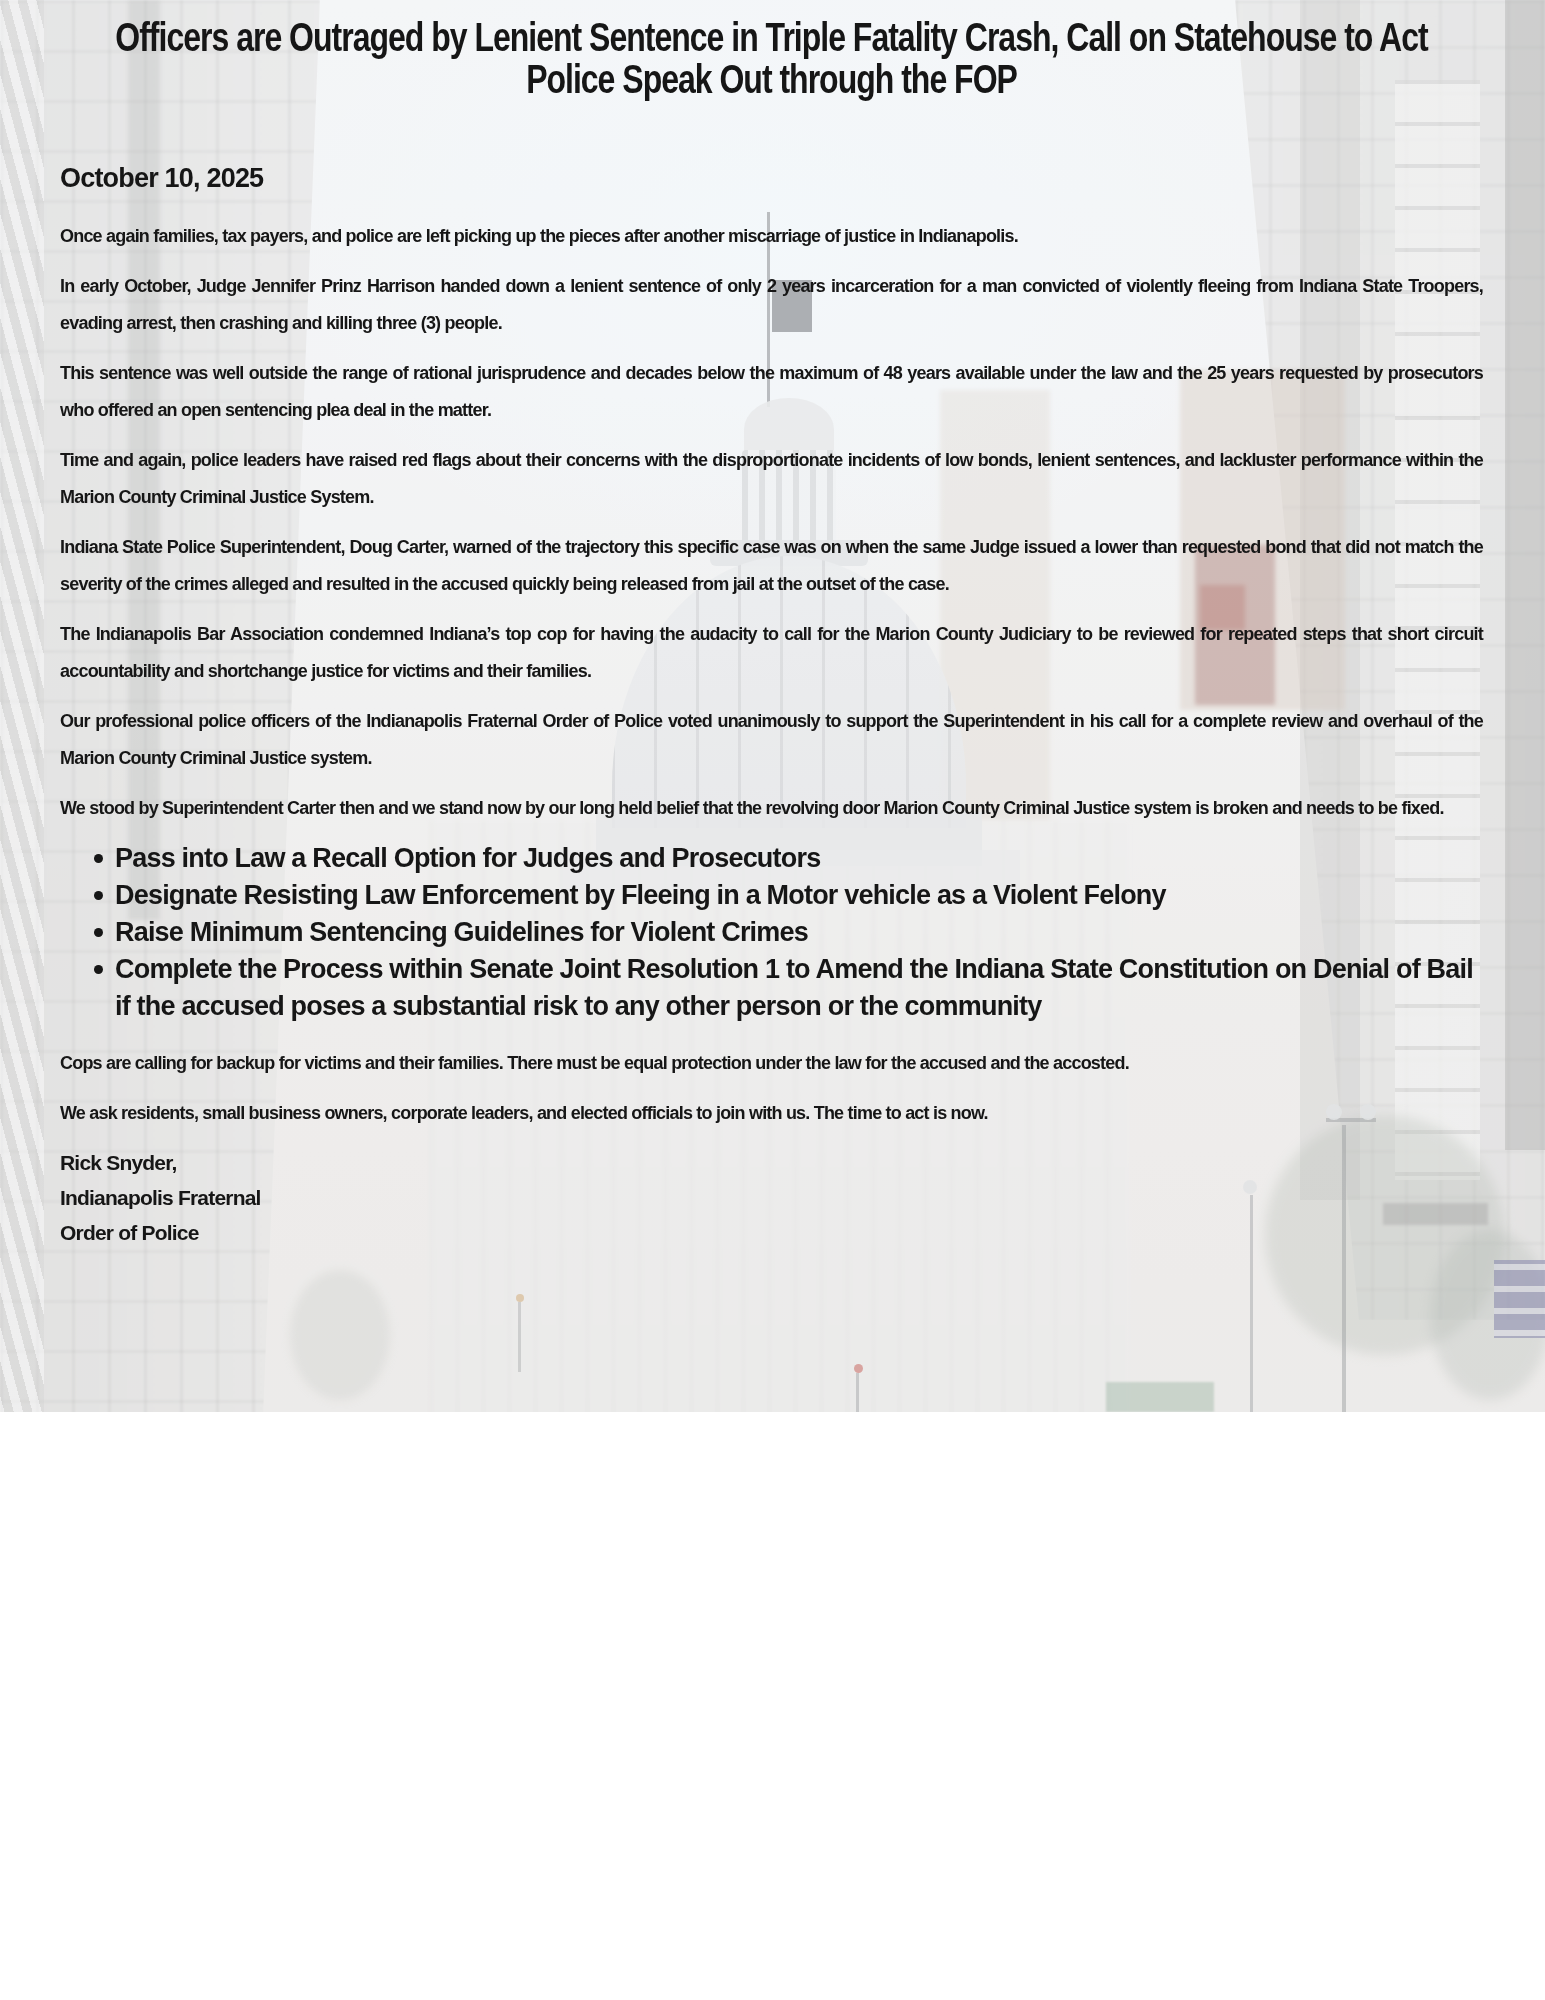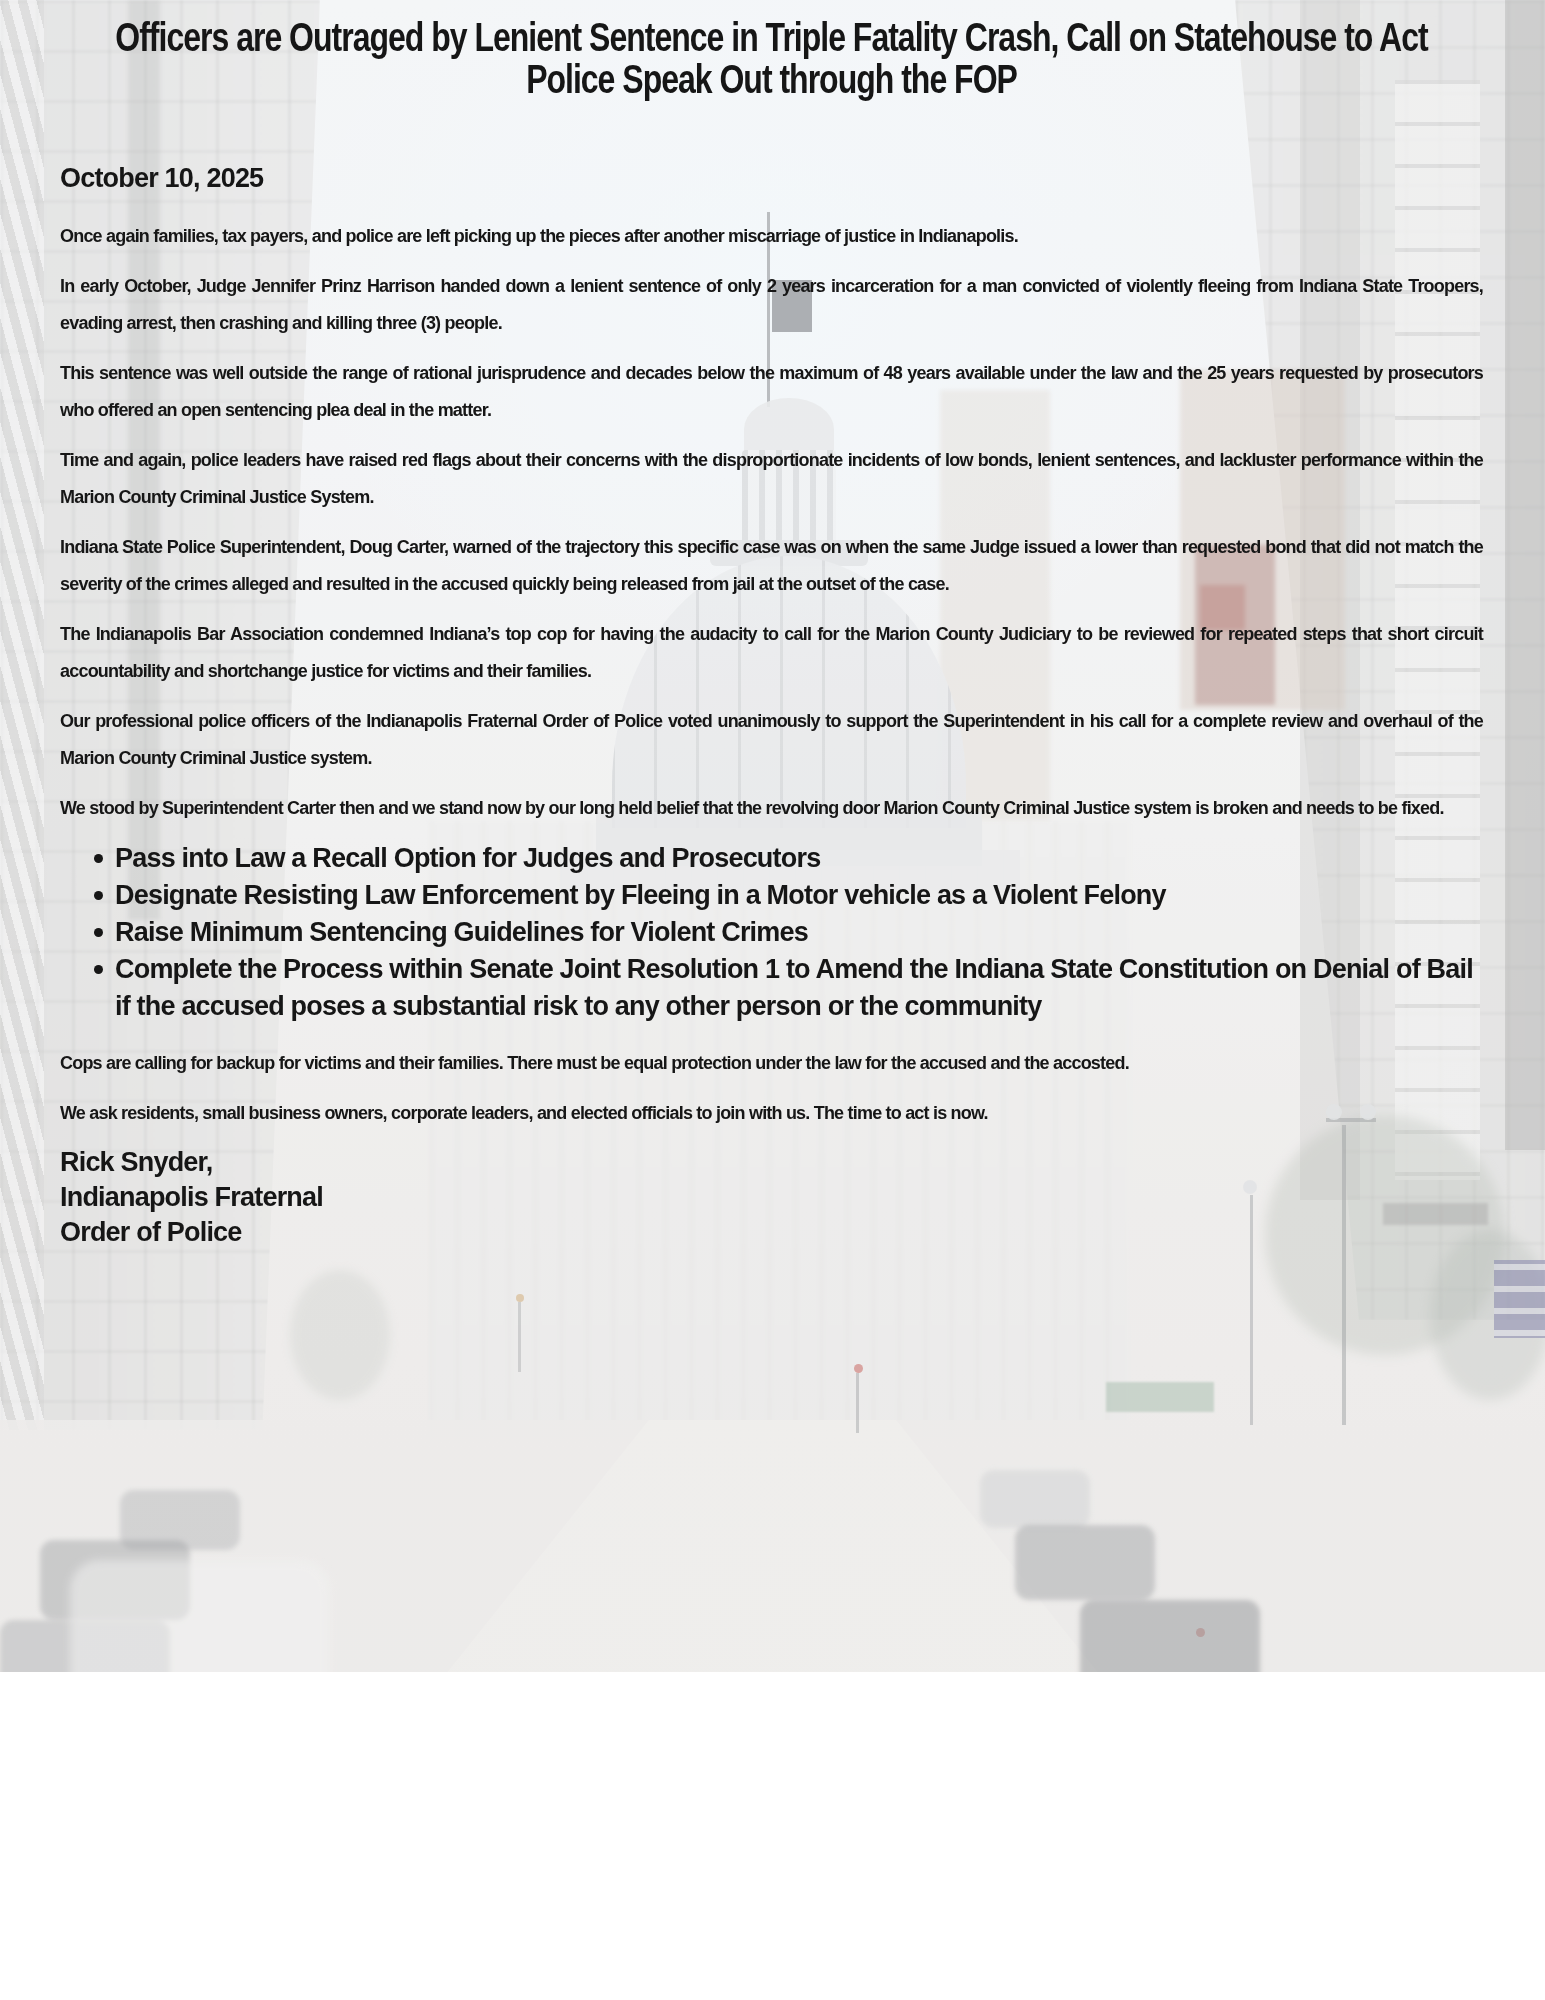--- a/index.html
+++ b/index.html
@@ -1,18 +1,18 @@
 <!DOCTYPE html>
 <html><head>
 <meta charset="utf-8">
 <style>
   html,body{margin:0;padding:0;background:#ffffff;}
   .page{
     position:relative;
-    width:1545px;height:1672px;
+    width:1545px;height:1412px;
     overflow:hidden;
     background:#f2f4f5;
     font-family:"Liberation Sans", sans-serif;
   }
   
   .photo{position:absolute;inset:0;overflow:hidden;}
   .photo div{position:absolute;}
   .base{inset:0;background:linear-gradient(180deg,#f3f5f6 0%,#f1f3f4 28%,#efefed 50%,#ebe9e6 72%,#e8e6e3 100%);}
   .sky{left:18%;top:0;width:64%;height:42%;background:radial-gradient(ellipse at 50% 40%,rgba(242,248,251,.95),rgba(242,248,251,0) 70%);}
   .bldg-left{left:0;top:0;width:320px;height:1430px;opacity:.75;filter:blur(1px);
@@ -147,21 +147,21 @@
     margin:0;
   }
   ul.bullets li::before{
     content:"";
     position:absolute;left:34px;top:14px;
     width:9px;height:9px;border-radius:50%;
     background:#161616;
   }
   .signature{margin-top:2px;}
   .sig-line{
-    font-size:27px;line-height:35px;letter-spacing:-.8px;
+    font-size:21px;line-height:35px;letter-spacing:-.8px;
   }
 </style>
 </head>
 <body>
 
 <div class="page">
 
   <div class="photo">
     <div class="base"></div>
     <div class="sky"></div>

